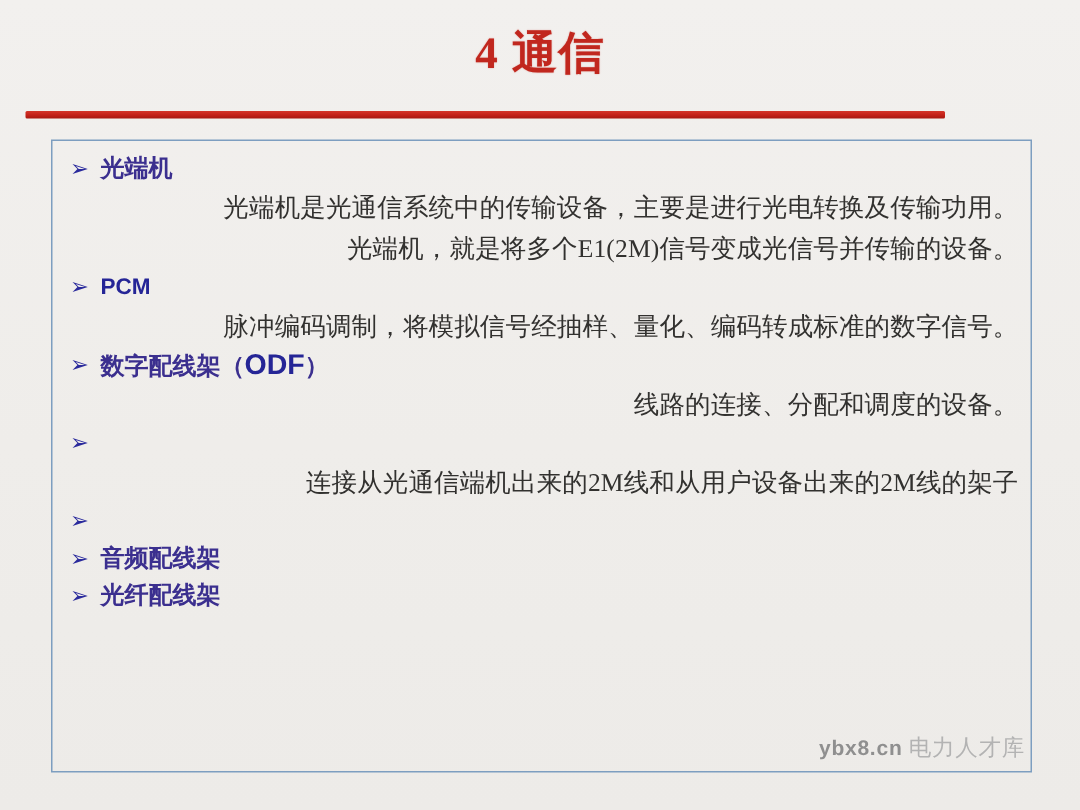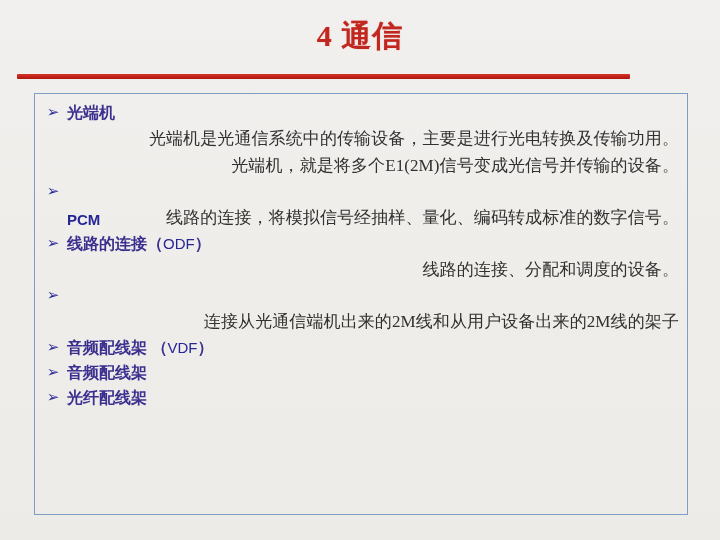--- a/index.html
+++ b/index.html
@@ -91,27 +91,26 @@
     font-family: "Liberation Sans", sans-serif;
     font-weight: bold;
     font-size: 16px;
     line-height: 25px;
     color: #3b2f8f;
     white-space: pre;
   }
   .bullet-head .acr {
     color: #252596;
     font-family: "Liberation Sans", sans-serif;
-    font-weight: normal;
-    font-size: 15px;
+    font-weight: bold;
+    font-size: 19px;
   }
   .bullet-head.acr-only {
     color: #252596;
     font-size: 15px;
-    margin-top: 28px;
   }
 
   .para {
     font-family: "Liberation Serif", serif;
     font-size: 17px;
     line-height: 27px;
     color: #32312f;
     margin: 0;
     padding: 0 6px 0 8px;
     white-space: pre-wrap;
@@ -159,45 +158,45 @@
         <span class="bullet-marker">➢</span>
         <span class="bullet-head">光端机</span>
       </div>
       <p class="para">　　光端机是光通信系统中的传输设备，主要是进行光电转换及传输功用。</p>
       <p class="para">光端机，就是将多个E1(2M)信号变成光信号并传输的设备。</p>
 
       <div class="bullet-row">
         <span class="bullet-marker">➢</span>
         <span class="bullet-head acr-only">PCM</span>
       </div>
-      <p class="para">　　线路的连接，将模拟信号经抽样、量化、编码转成标准的数字信号。</p>
-
-      <div class="bullet-row">
-        <span class="bullet-marker">➢</span>
-        <span class="bullet-head"><span>线路的连接（</span><span class="acr">ODF</span><span>）</span></span>
+      <p class="para">　　脉冲编码调制，将模拟信号经抽样、量化、编码转成标准的数字信号。</p>
+
+      <div class="bullet-row">
+        <span class="bullet-marker">➢</span>
+        <span class="bullet-head"><span>数字配线架（</span><span class="acr">ODF</span><span>）</span></span>
       </div>
       <p class="para">线路的连接、分配和调度的设备。</p>
 
       <div class="bullet-row">
         <span class="bullet-marker">➢</span>
       </div>
       <p class="para">　　连接从光通信端机出来的2M线和从用户设备出来的2M线的架子</p>
 
       <div class="bullet-row">
         <span class="bullet-marker">➢</span>
-        <span class="bullet-head"><span>音频配线架 （</span><span class="acr">VDF</span><span>）</span></span>
       </div>
 
       <div class="bullet-row">
         <span class="bullet-marker">➢</span>
         <span class="bullet-head">音频配线架</span>
       </div>
 
       <div class="bullet-row">
         <span class="bullet-marker">➢</span>
         <span class="bullet-head">光纤配线架</span>
       </div>
 
     </div>
   </div>
 
+  <div id="watermark"><span class="wm-dom">ybx8.cn</span> <span class="wm-cn">电力人才库</span></div>
 
 </div>
 
 </body></html>

